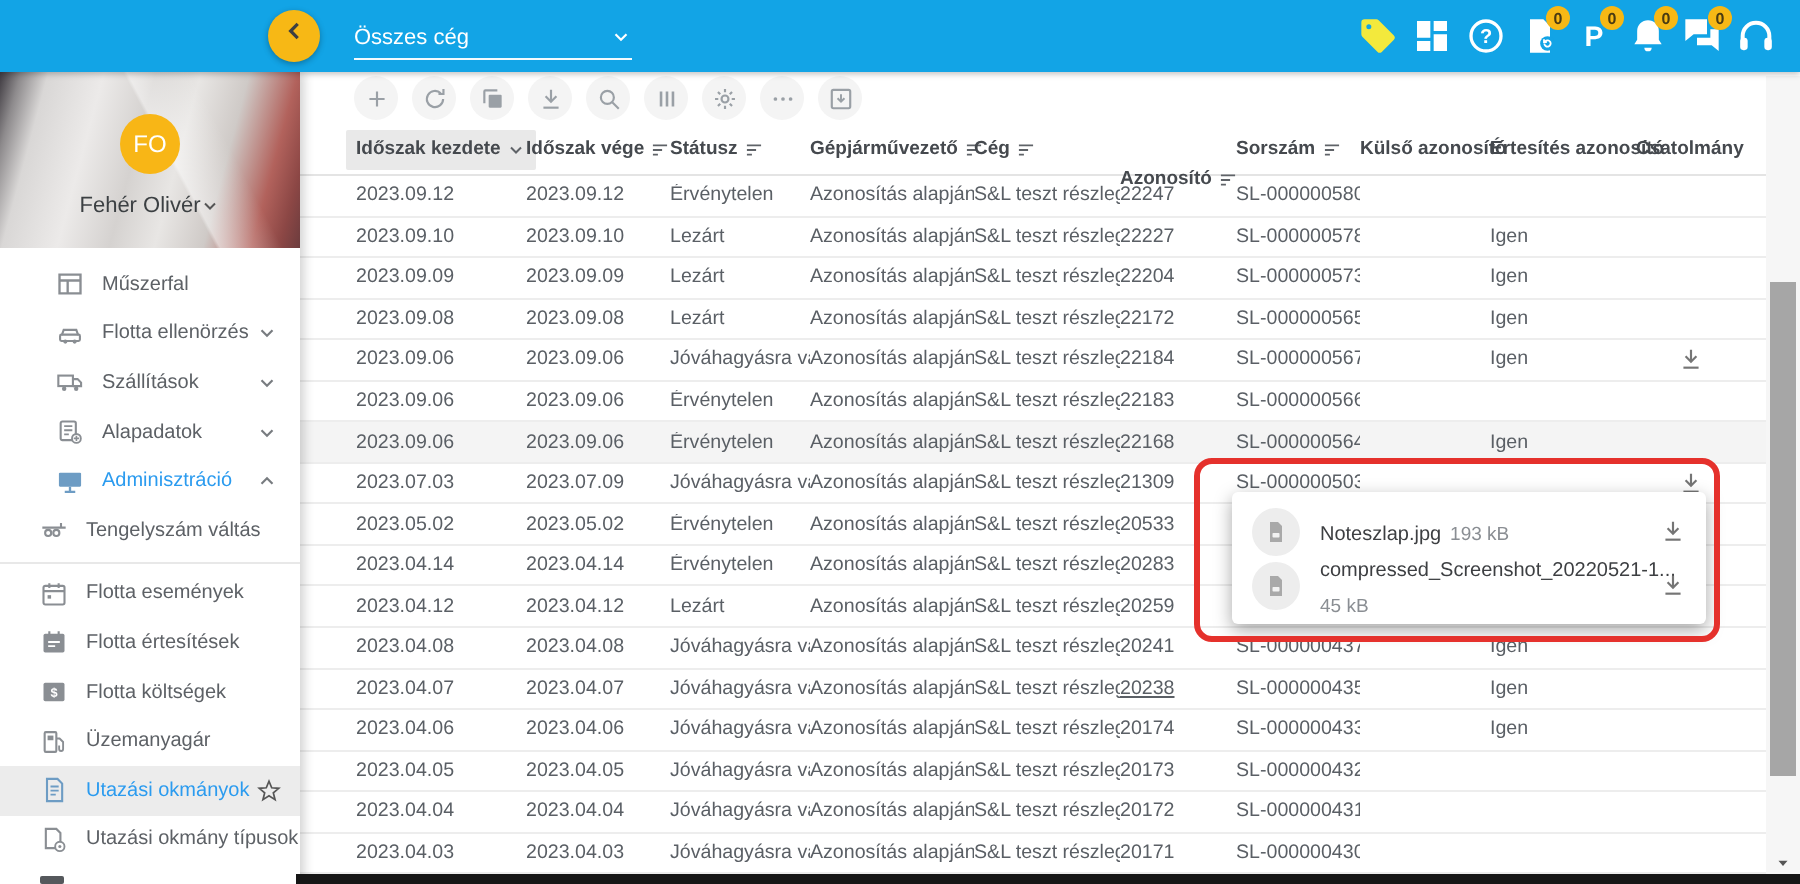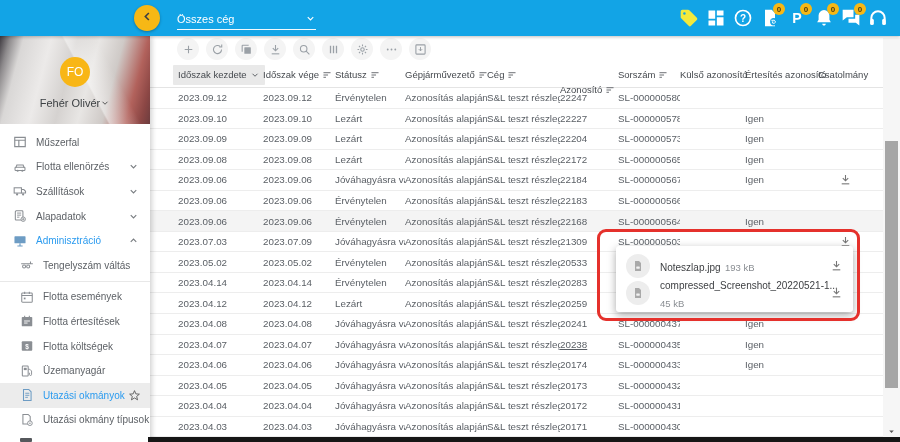--- a/index.html
+++ b/index.html
@@ -34,21 +34,21 @@
       linear-gradient(62deg,rgba(255,255,255,0) 55%,rgba(255,255,255,.45) 56%,rgba(255,255,255,0) 72%),
       linear-gradient(105deg,#3e3a40 0%,#8d8a8c 6%,#d9d7d6 14%,#eceae9 30%,#d5d2d0 45%,
         #e8e6e4 58%,#cfcac7 72%,#b2625c 86%,#8c4745 94%,#6c3c3e 100%)}
   .avatar{position:absolute;left:50%;top:21px;transform:translateX(-50%);width:30px;height:30px;
     border-radius:50%;background:#F8B616;color:#fff;font-size:12px;display:flex;
     align-items:center;justify-content:center}
   .uname{position:absolute;top:61px;left:0;width:100%;display:flex;align-items:center;
     justify-content:center;gap:0;font-size:11px;color:#3c4043;cursor:pointer}
   .uname .chev{width:10px;height:10px;color:#555;display:inline-flex}
   .menu{padding-top:6px}
-  .mi{position:relative;display:flex;align-items:center;height:24.6px;padding-left:13px;
+  .mi{position:relative;display:flex;align-items:center;height:24.6px;padding-left:28px;
     padding-right:10px;font-size:10px;color:#5d6166;cursor:pointer;white-space:nowrap}
   .mi.l1{padding-left:20px}
   .mic{width:14px;height:14px;margin-right:9px;color:#8a8e93;flex:none;display:inline-flex}
   .mic svg{width:14px;height:14px}
   .mi .chev{position:absolute;right:11px;width:11px;height:11px;color:#787c80;display:inline-flex}
   .mi.active{color:#2b9bef}
   .mi.active .mic{color:#6d9cc4}
   .mi.sel{background:#ececec;color:#2b9bef}
   .mi.sel .mic{color:#6d9cc4}
   .mi .star{position:absolute;right:9px;width:13px;height:13px;color:#555;display:inline-flex}
@@ -56,21 +56,21 @@
   .partialicon{position:absolute;left:20px;bottom:0;width:12px;height:4px;background:#55585c;border-radius:1px}
 
   
   .main{position:absolute;left:150px;top:36px;right:0;bottom:0;background:#fff}
   .toolbar{height:26px;display:flex;align-items:center;padding-left:27px;gap:7px}
   .tbtn{width:22px;height:22px;border-radius:50%;background:#f4f4f4;color:#9aa0a6;
     display:flex;align-items:center;justify-content:center;cursor:pointer;flex:none}
   .tbtn svg{width:13px;height:13px}
   .thead{height:26px;display:flex;align-items:center;padding-left:28px;
     border-bottom:1px solid #e4e4e4}
-  .th{display:flex;align-items:center;gap:3px;font-size:9.5px;font-weight:normal;color:#45494e;
+  .th{display:flex;align-items:center;gap:3px;font-size:9.5px;font-weight:bold;color:#45494e;
     white-space:nowrap;cursor:pointer;flex:none}
   .th .sic{width:10px;height:10px;color:#5f6368;display:inline-flex;flex:none}
   .th .sic svg{width:10px;height:10px}
   .thselbox{display:flex;align-items:center;gap:3px;background:#e9e9e9;height:20px;
     padding:0 5px;margin-left:-5px;border-radius:1px}
   .tbody{}
   .tr{display:flex;align-items:center;height:20.55px;flex:none;padding-left:28px;
     border-bottom:1px solid #ededed;cursor:pointer}
   .tr.hl{background:#f4f4f4}
   .td{font-size:9.8px;color:#5a5f65;white-space:nowrap;overflow:hidden;padding-right:4px;flex:none}

